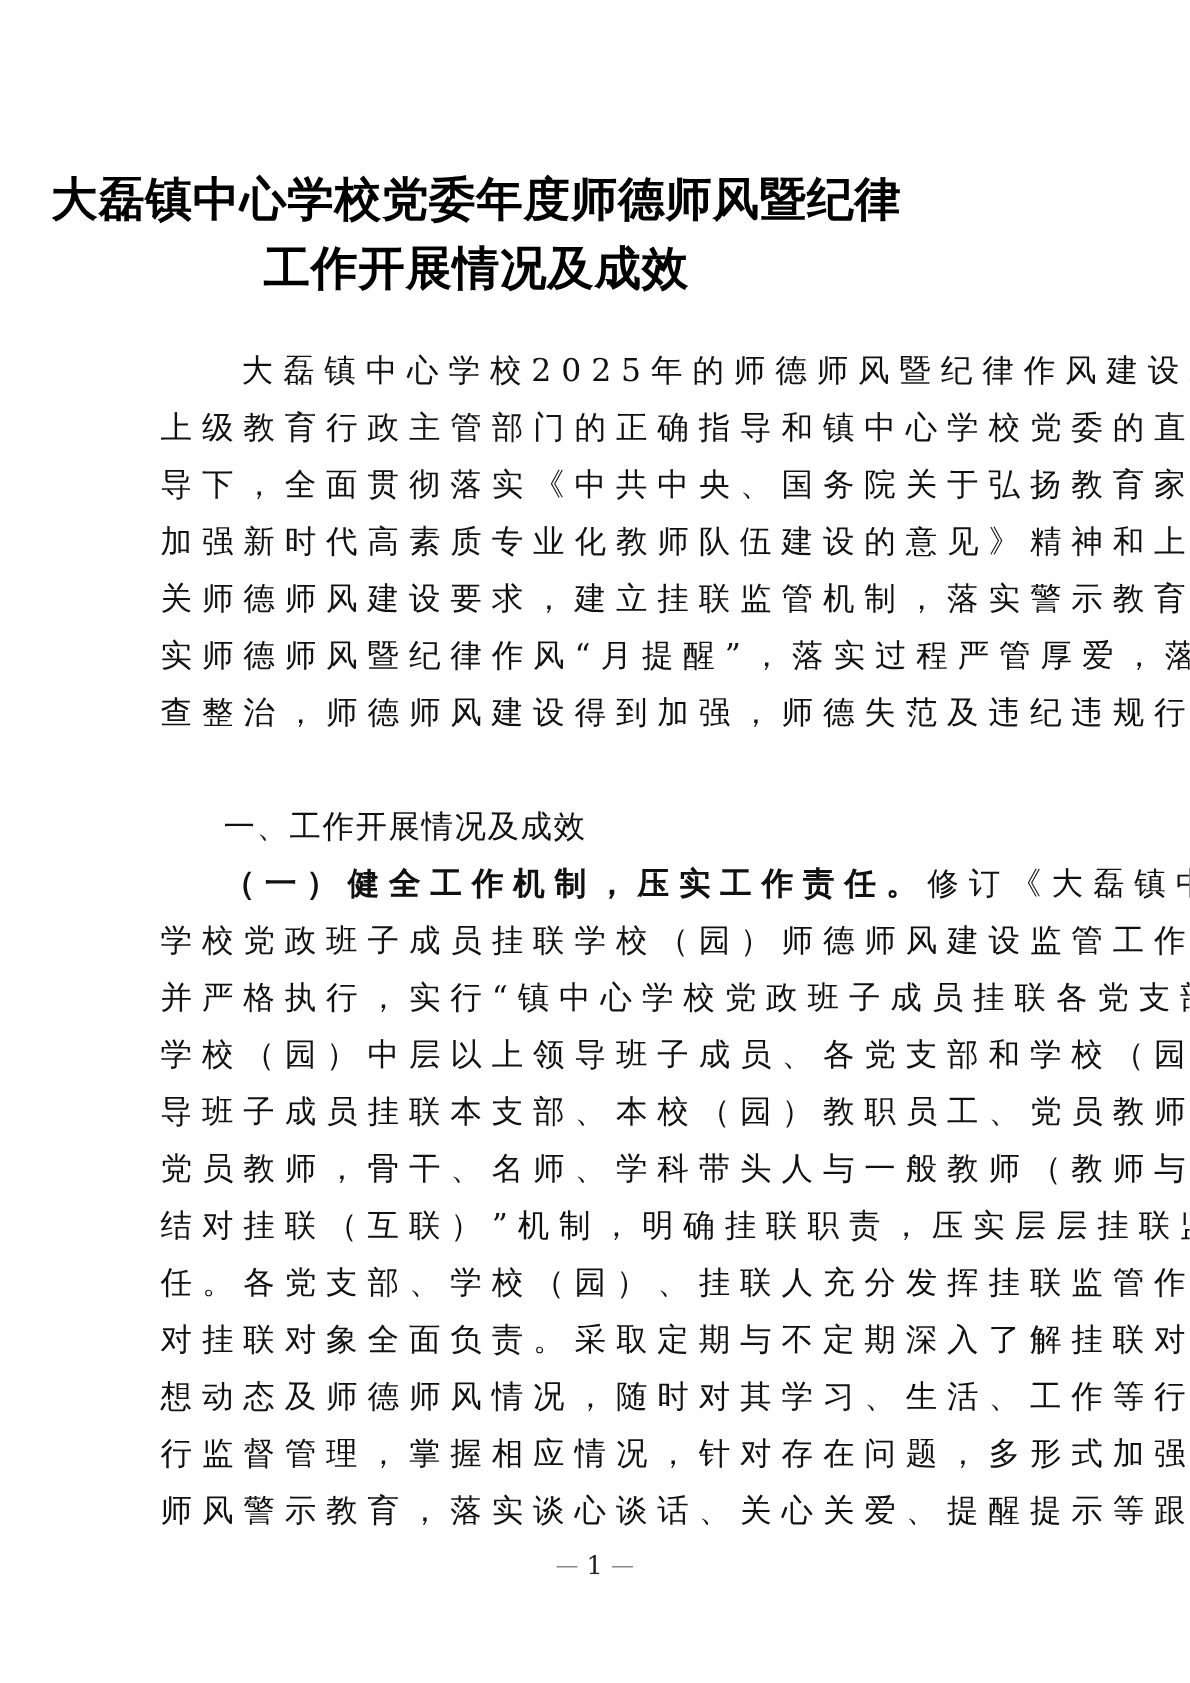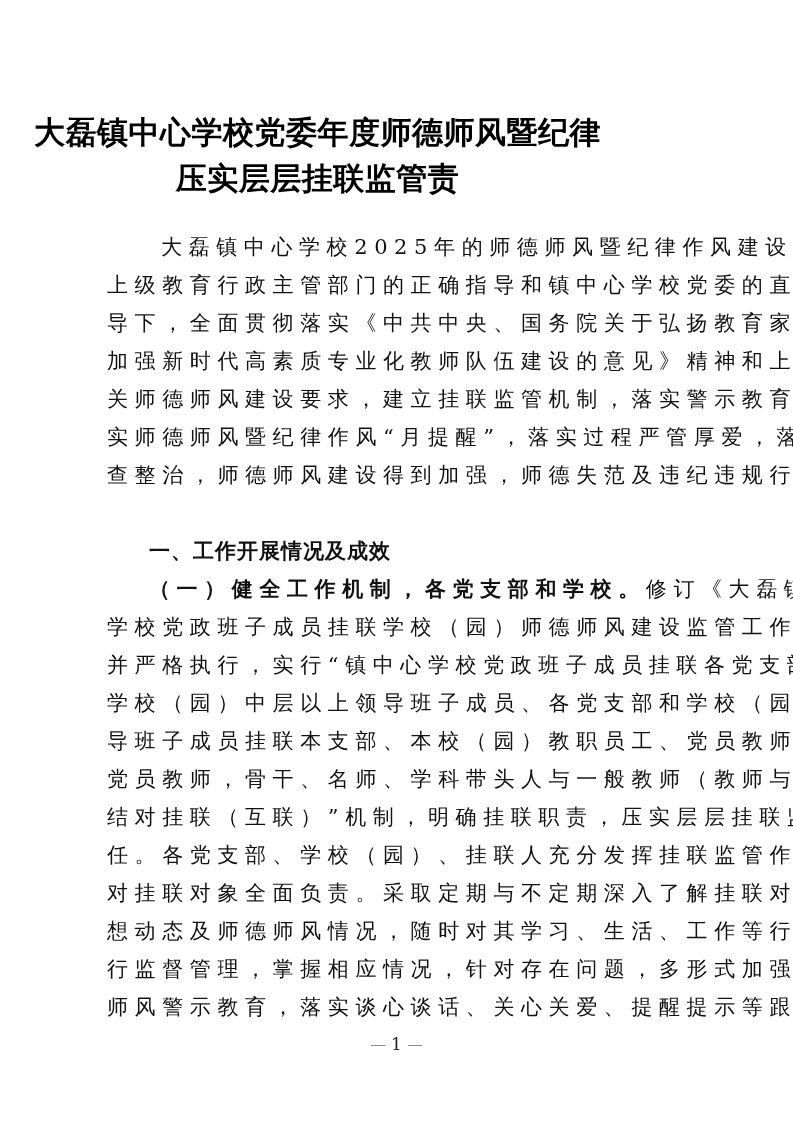--- a/index.html
+++ b/index.html
@@ -11,46 +11,46 @@
     font-size: 31px; letter-spacing: 0.5px; color: #000; white-space: nowrap;
   }
   .t1 { top: 112px; }
   .t2 { top: 158px; }
   .line {
     position: absolute; left: 107px; width: 600px;
     font-family: "DejaVu Serif", serif; font-size: 21px;
     letter-spacing: 6.6px; white-space: nowrap; color: #111; line-height: 28px;
   }
   .bold { font-family: "DejaVu Sans", sans-serif; font-weight: bold; }
-  .heading { font-family: "DejaVu Sans", sans-serif; font-weight: bold; letter-spacing: 1px; }
+  .heading { font-family: "DejaVu Sans", sans-serif; font-weight: normal; letter-spacing: 1px; }
   .pagenum {
     position: absolute; top: 1034px; left: 0; width: 793px; text-align: center;
     font-family: "DejaVu Serif", serif; font-size: 17px; color: #222; white-space: nowrap;
   }
   .dash { display: inline-block; width: 14px; height: 1px; background: #888; vertical-align: middle; margin: 0 6px; }
 </style>
 </head>
 <body>
 
 <div class="page">
   <div class="title t1">大磊镇中心学校党委年度师德师风暨纪律</div>
-  <div class="title t2">压实层层挂联监管责</div>
+  <div class="title t2">工作开展情况及成效</div>
 
   <div class="line" style="top:233px; left:161px; width:540px;">大磊镇中心学校2025年的师德师风暨纪律作风建设工作在</div>
   <div class="line" style="top:271px;">上级教育行政主管部门的正确指导和镇中心学校党委的直接领</div>
   <div class="line" style="top:309px;">导下，全面贯彻落实《中共中央、国务院关于弘扬教育家精神</div>
   <div class="line" style="top:347px;">加强新时代高素质专业化教师队伍建设的意见》精神和上级相</div>
   <div class="line" style="top:385px;">关师德师风建设要求，建立挂联监管机制，落实警示教育，落</div>
   <div class="line" style="top:423px;">实师德师风暨纪律作风“月提醒”，落实过程严管厚爱，落实排</div>
   <div class="line" style="top:461px;">查整治，师德师风建设得到加强，师德失范及违纪违规行为有</div>
 
   <div class="line heading" style="top:537px; left:149px;">一、工作开展情况及成效</div>
 
   <div class="line" style="top:575px; left:149px; width:560px;">
-    <span class="bold">（一）健全工作机制，各党支部和学校。</span><span>修订《大磊镇中心</span>
+    <span class="bold">（一）健全工作机制，压实工作责任。</span><span>修订《大磊镇中心</span>
   </div>
   <div class="line" style="top:613px;">学校党政班子成员挂联学校（园）师德师风建设监管工作制度》</div>
   <div class="line" style="top:651px;">并严格执行，实行“镇中心学校党政班子成员挂联各党支部和各</div>
   <div class="line" style="top:689px;">学校（园）中层以上领导班子成员、各党支部和学校（园）领</div>
   <div class="line" style="top:727px;">导班子成员挂联本支部、本校（园）教职员工、党员教师与非</div>
   <div class="line" style="top:765px;">党员教师，骨干、名师、学科带头人与一般教师（教师与教师）</div>
   <div class="line" style="top:803px;">结对挂联（互联）”机制，明确挂联职责，压实层层挂联监管责</div>
   <div class="line" style="top:841px;">任。各党支部、学校（园）、挂联人充分发挥挂联监管作用，</div>
   <div class="line" style="top:879px;">对挂联对象全面负责。采取定期与不定期深入了解挂联对象思</div>
   <div class="line" style="top:917px;">想动态及师德师风情况，随时对其学习、生活、工作等行为进</div>

